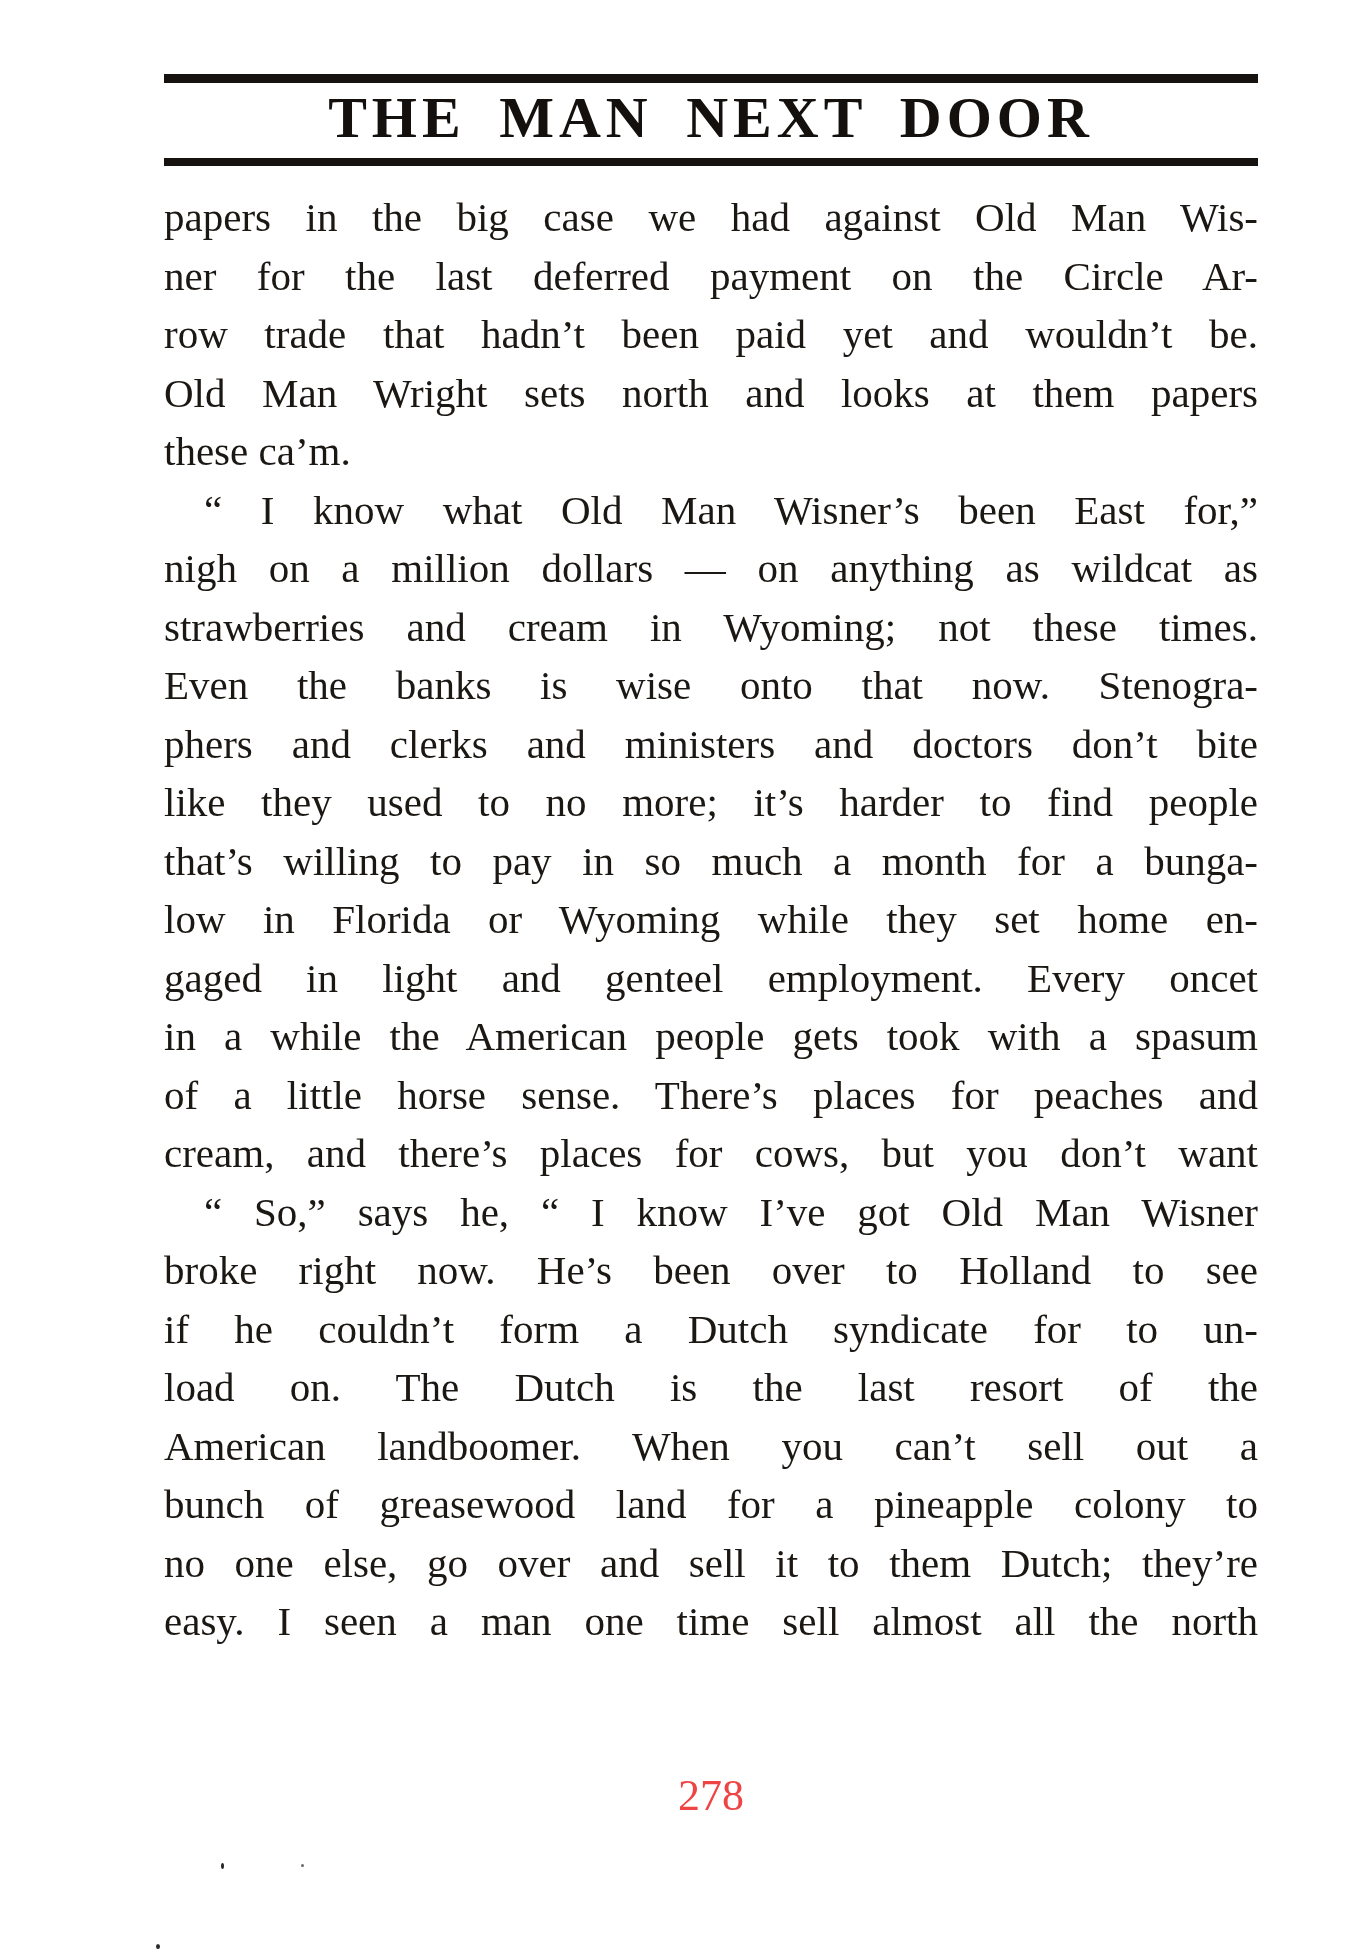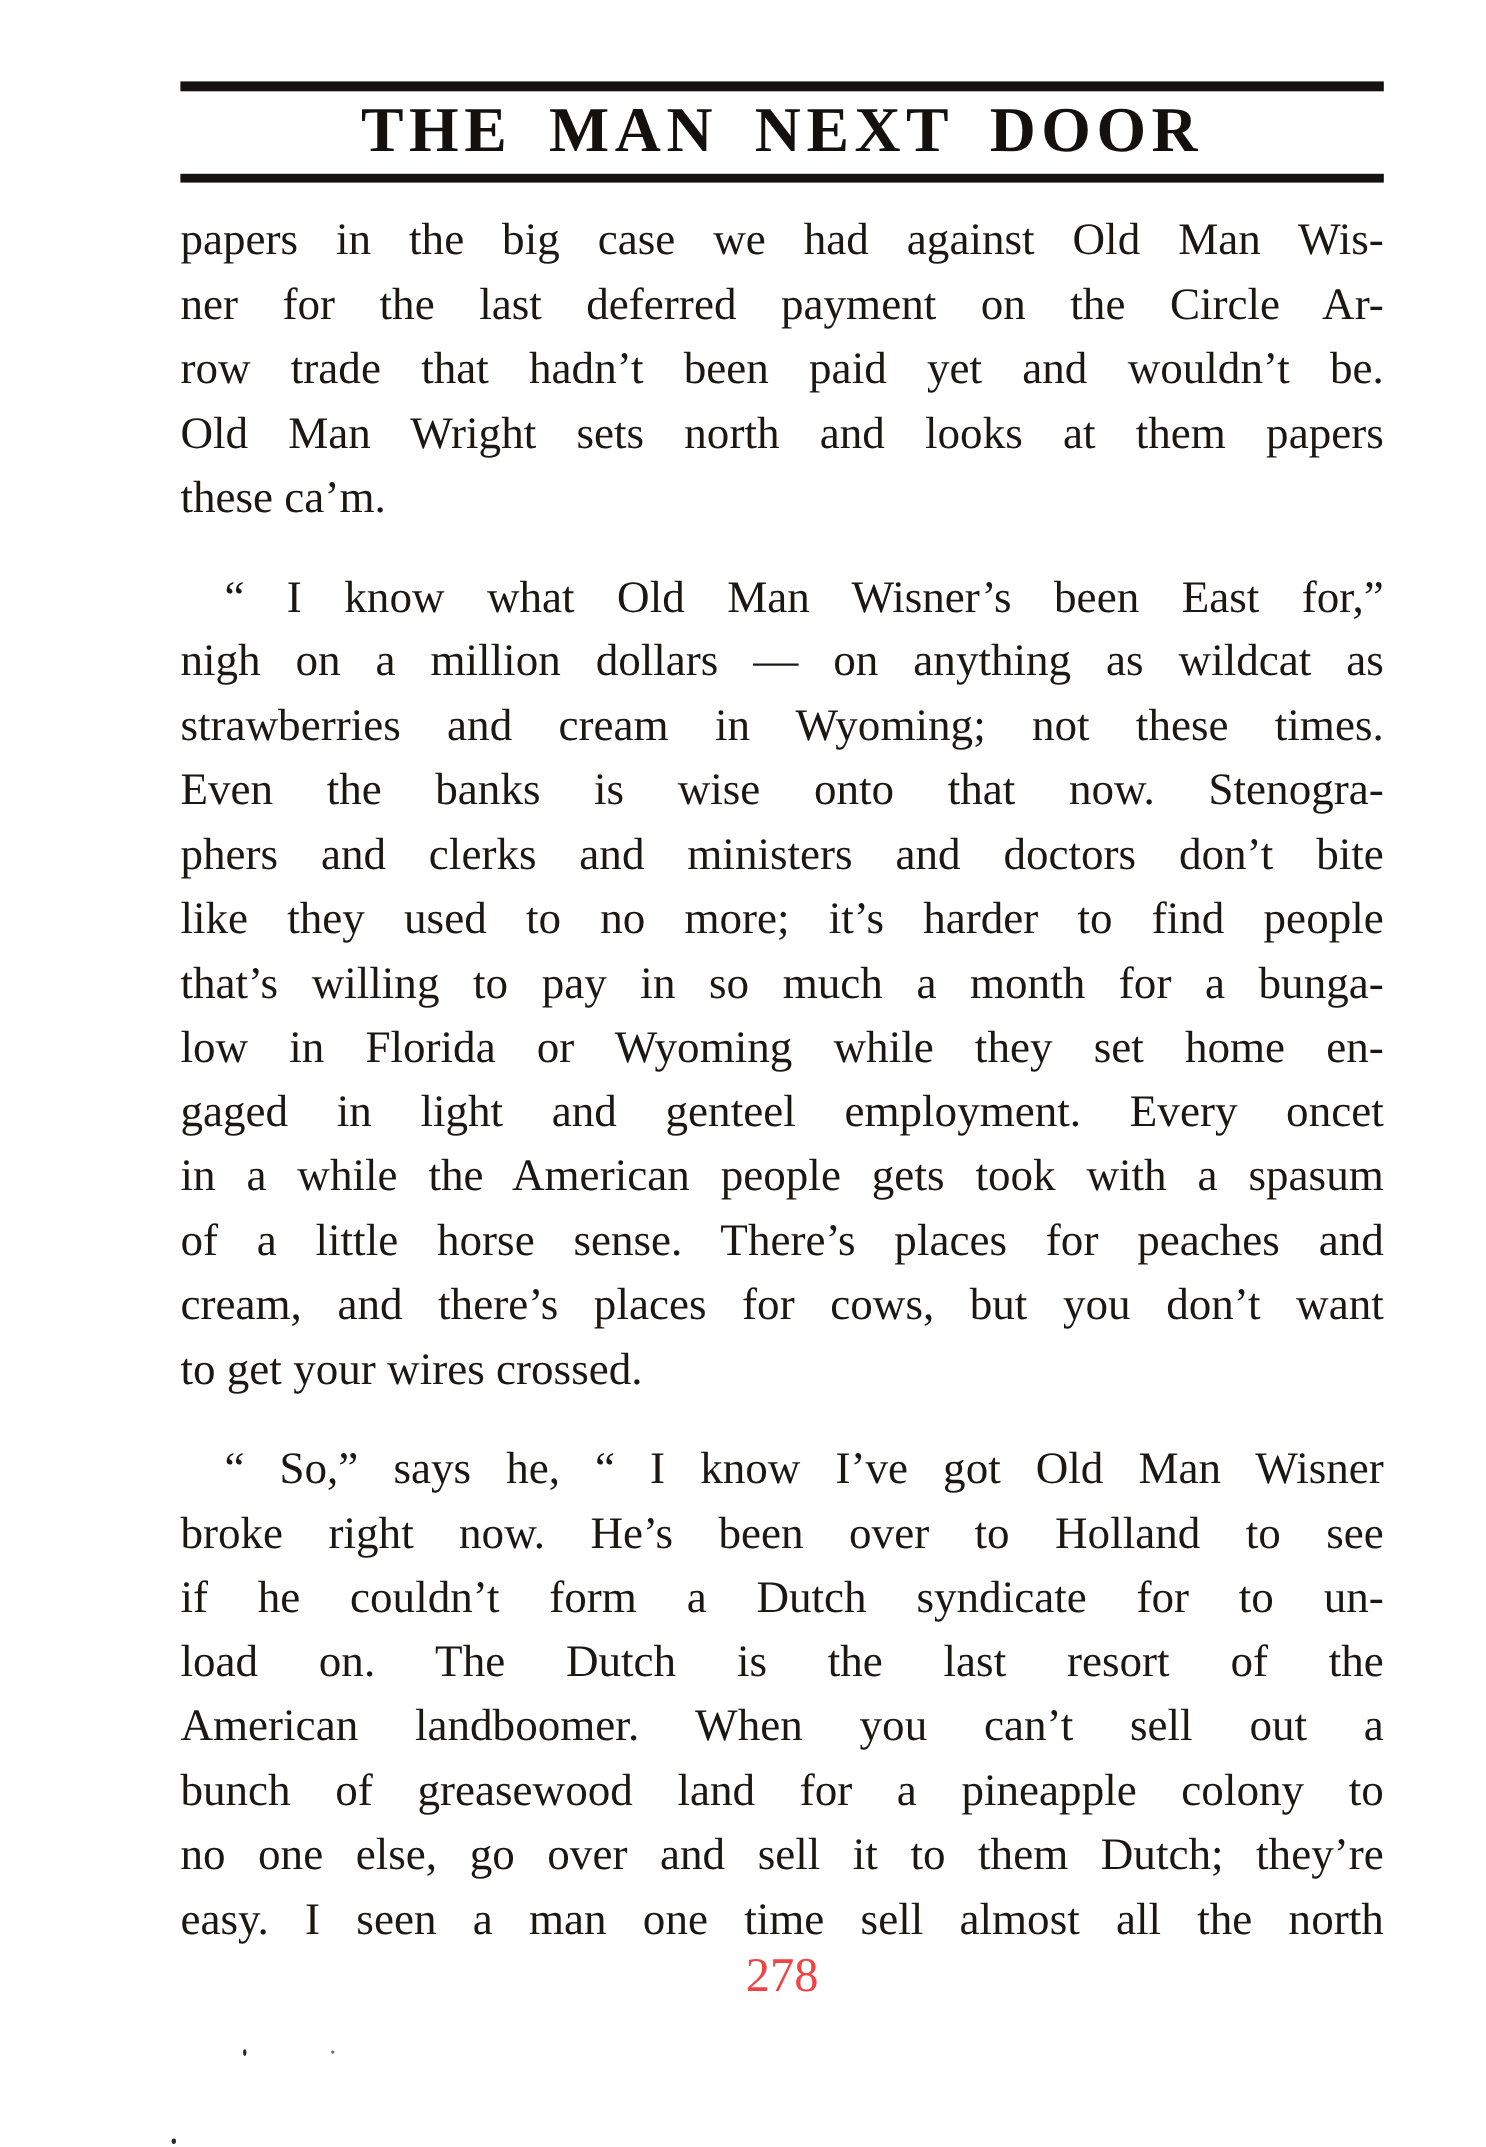--- a/index.html
+++ b/index.html
@@ -42,21 +42,21 @@
     left: 164px;
     width: 1094px;
     font-size: 41px;
     line-height: 58.5px;
   }
   .line {
     text-align: justify;
     text-align-last: justify;
     height: 58.5px;
   }
-  .line.indent { text-indent: 40px; margin-top: 32px; }
+  .line.indent { text-indent: 40px; }
   .line.endpara { text-align-last: left; }
   .page-number {
     position: absolute;
     top: 1770px;
     left: 164px;
     width: 1094px;
     text-align: center;
     font-size: 44px;
     color: #ef4444;
   }
@@ -91,21 +91,20 @@
     <div class="line">strawberries and cream in Wyoming; not these times.</div>
     <div class="line">Even the banks is wise onto that now. Stenogra-</div>
     <div class="line">phers and clerks and ministers and doctors don’t bite</div>
     <div class="line">like they used to no more; it’s harder to find people</div>
     <div class="line">that’s willing to pay in so much a month for a bunga-</div>
     <div class="line">low in Florida or Wyoming while they set home en-</div>
     <div class="line">gaged in light and genteel employment. Every oncet</div>
     <div class="line">in a while the American people gets took with a spasum</div>
     <div class="line">of a little horse sense. There’s places for peaches and</div>
     <div class="line">cream, and there’s places for cows, but you don’t want</div>
-    <div class="line endpara">to get your wires crossed.</div>
     <div class="line indent">“ So,” says he, “ I know I’ve got Old Man Wisner</div>
     <div class="line">broke right now. He’s been over to Holland to see</div>
     <div class="line">if he couldn’t form a Dutch syndicate for to un-</div>
     <div class="line">load on. The Dutch is the last resort of the</div>
     <div class="line">American landboomer. When you can’t sell out a</div>
     <div class="line">bunch of greasewood land for a pineapple colony to</div>
     <div class="line">no one else, go over and sell it to them Dutch; they’re</div>
     <div class="line">easy. I seen a man one time sell almost all the north</div>
   </div>
 

